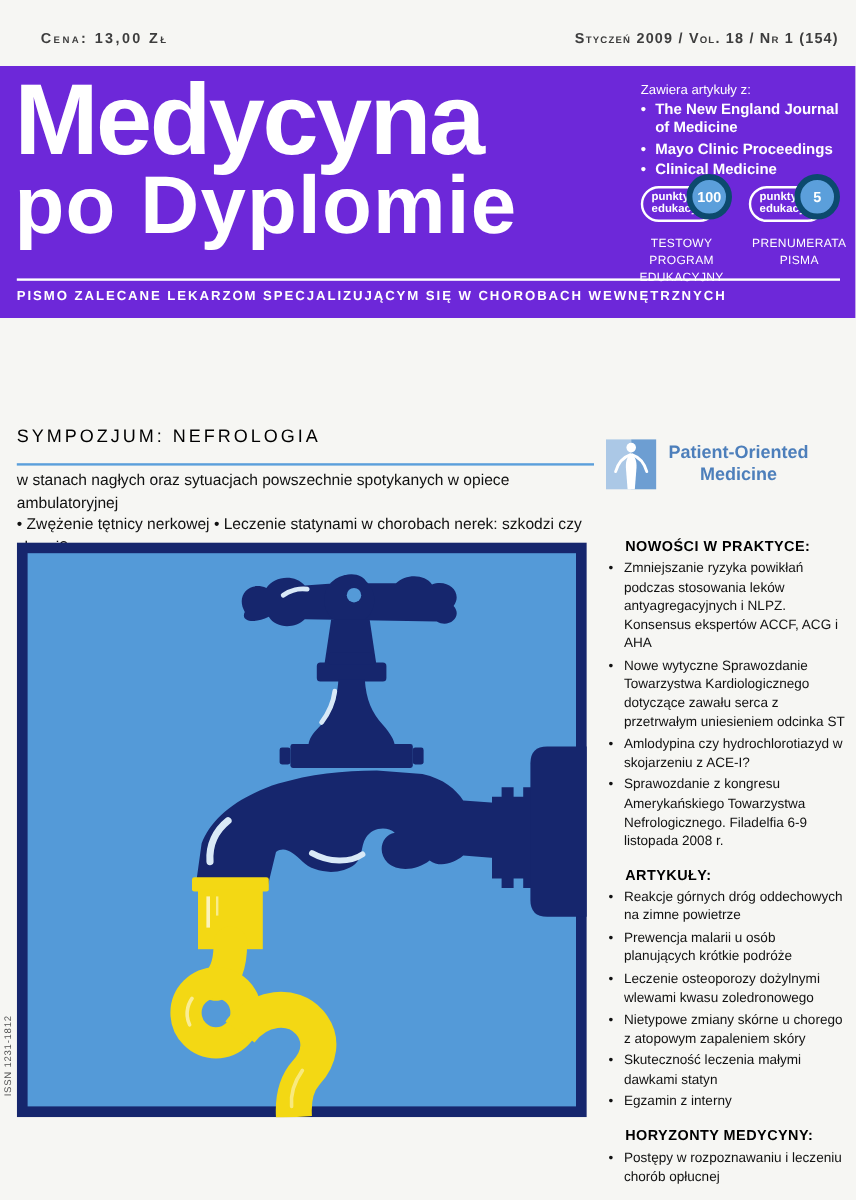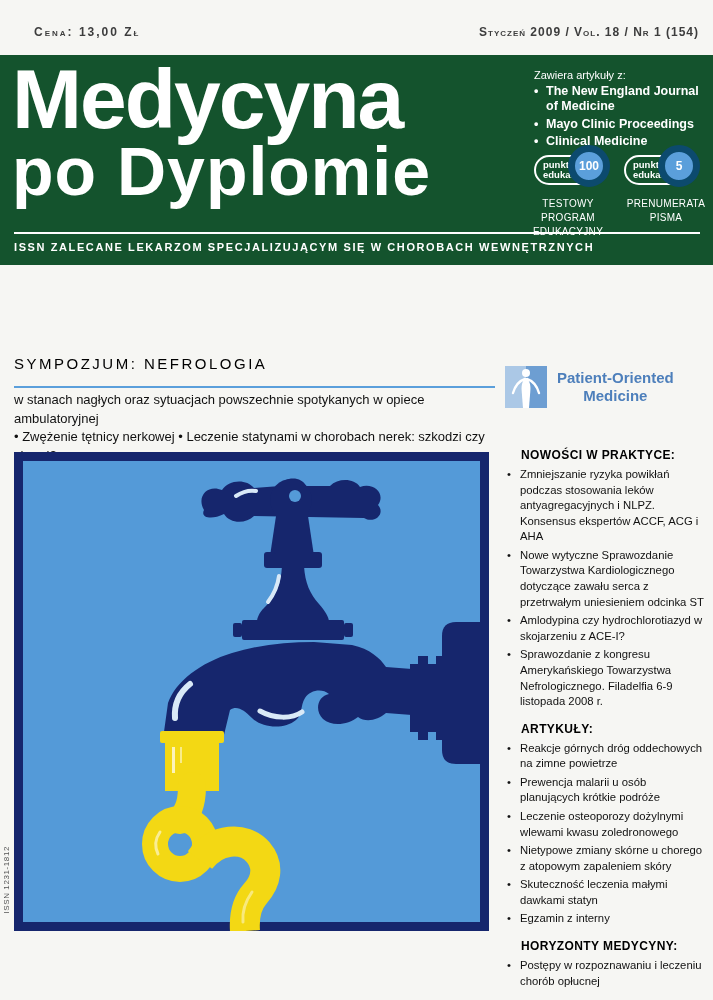--- a/index.html
+++ b/index.html
@@ -9,34 +9,34 @@
     font-family:"Liberation Sans", sans-serif;
     -webkit-font-smoothing:antialiased;
   }
   .abs{position:absolute;}
   
   .topbar-price{left:34px;top:25px;font-size:12px;font-weight:700;color:#3d3d3d;
     font-variant:small-caps;letter-spacing:2px;}
   .topbar-issue{right:14px;top:25px;font-size:12px;font-weight:600;color:#3d3d3d;
     font-variant:small-caps;letter-spacing:1px;}
   
-  .masthead{left:0;top:55px;width:713px;height:210px;background:#14532d;}
+  .masthead{left:0;top:55px;width:713px;height:210px;background:#6d28d9;}
   .mast-title{position:absolute;left:12px;top:8px;color:#fff;font-weight:bold;
     line-height:72px;}
   .mast-title .t1{font-size:84px;letter-spacing:-2px;}
   .mast-title .t2{font-size:68px;letter-spacing:1px;}
   .contains-box{position:absolute;left:534px;top:14px;width:172px;color:#fff;}
   .contains-label{font-size:11px;margin-bottom:3px;}
   .contains-item{display:flex;font-size:12.5px;font-weight:bold;line-height:1.22;margin-bottom:2px;}
   .contains-item .dot{width:12px;flex:0 0 12px;}
   .badges{position:absolute;left:534px;top:100px;display:flex;gap:26px;}
   .badge{position:relative;width:64px;height:30px;border:2px solid #fff;border-radius:17px;
     color:#fff;font-weight:bold;font-size:9.5px;line-height:1.05;
     display:flex;flex-direction:column;justify-content:center;padding-left:7px;box-sizing:border-box;}
-  .badge .circle{position:absolute;top:-12px;right:-14px;width:28px;height:28px;border:7px solid #0c4a6e;
+  .badge .circle{position:absolute;top:-12px;right:-14px;width:28px;height:28px;border:5px solid #0c4a6e;
     border-radius:50%;background:#5b9fdb;display:flex;align-items:center;justify-content:center;
     font-size:12px;font-weight:bold;color:#fff;}
   .badge-subs{position:absolute;left:524px;top:142px;display:flex;gap:10px;}
   .badge-sub{width:88px;text-align:center;color:#fff;font-size:10px;line-height:1.4;letter-spacing:.3px;}
   .mast-rule{position:absolute;left:14px;top:177px;width:686px;height:2px;background:#fff;}
   .mast-tagline{position:absolute;left:14px;top:186px;color:#fff;font-weight:bold;
     font-size:11px;letter-spacing:1.6px;}
   
   .symp-heading{left:14px;top:355px;font-size:15px;font-weight:normal;color:#000;letter-spacing:2.5px;}
   .symp-rule{left:14px;top:386px;width:481px;height:2px;background:#5b9fdb;}
@@ -93,21 +93,21 @@
       <div>edukacyjne</div>
       <div class="circle">5</div>
     </div>
   </div>
   <div class="badge-subs">
     <div class="badge-sub">TESTOWY PROGRAM EDUKACYJNY</div>
     <div class="badge-sub">PRENUMERATA PISMA</div>
   </div>
 
   <div class="mast-rule"></div>
-  <div class="mast-tagline">ISSN ZALECANE LEKARZOM SPECJALIZUJĄCYM SIĘ W CHOROBACH WEWNĘTRZNYCH</div>
+  <div class="mast-tagline">PISMO ZALECANE LEKARZOM SPECJALIZUJĄCYM SIĘ W CHOROBACH WEWNĘTRZNYCH</div>
 </div>
 
 <div class="abs symp-heading">SYMPOZJUM: NEFROLOGIA</div>
 <div class="abs symp-rule"></div>
 <div class="abs symp-body">
   <div>w stanach nagłych oraz sytuacjach powszechnie spotykanych w opiece ambulatoryjnej</div>
   <div>• Zwężenie tętnicy nerkowej • Leczenie statynami w chorobach nerek: szkodzi czy chroni?</div>
 </div>
 
 <div class="abs pom">

